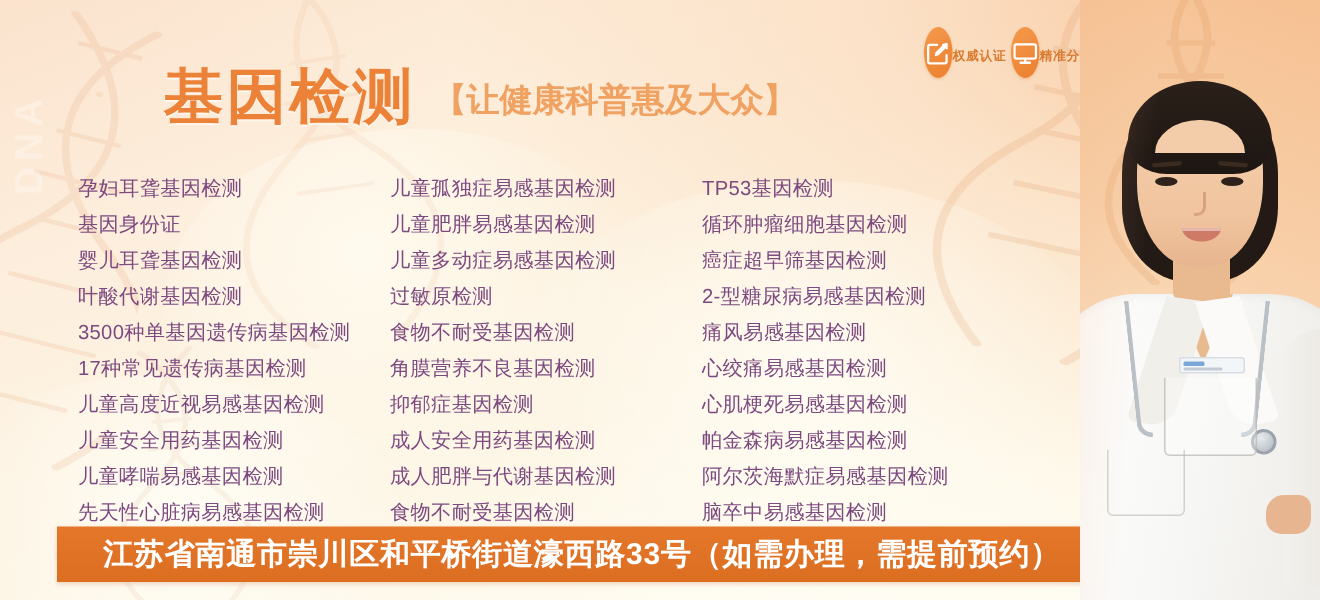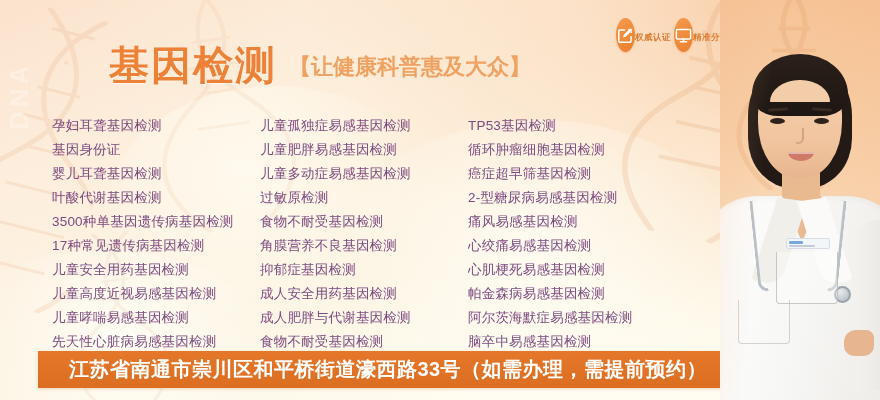--- a/index.html
+++ b/index.html
@@ -375,22 +375,22 @@
 
   <div class="columns">
 
     <div class="column">
       <div class="list-item">孕妇耳聋基因检测</div>
       <div class="list-item">基因身份证</div>
       <div class="list-item">婴儿耳聋基因检测</div>
       <div class="list-item">叶酸代谢基因检测</div>
       <div class="list-item">3500种单基因遗传病基因检测</div>
       <div class="list-item">17种常见遗传病基因检测</div>
+      <div class="list-item">儿童高度近视易感基因检测</div>
       <div class="list-item">儿童安全用药基因检测</div>
-      <div class="list-item">儿童高度近视易感基因检测</div>
       <div class="list-item">儿童哮喘易感基因检测</div>
       <div class="list-item">先天性心脏病易感基因检测</div>
     </div>
 
     <div class="column">
       <div class="list-item">儿童孤独症易感基因检测</div>
       <div class="list-item">儿童肥胖易感基因检测</div>
       <div class="list-item">儿童多动症易感基因检测</div>
       <div class="list-item">过敏原检测</div>
       <div class="list-item">食物不耐受基因检测</div>

